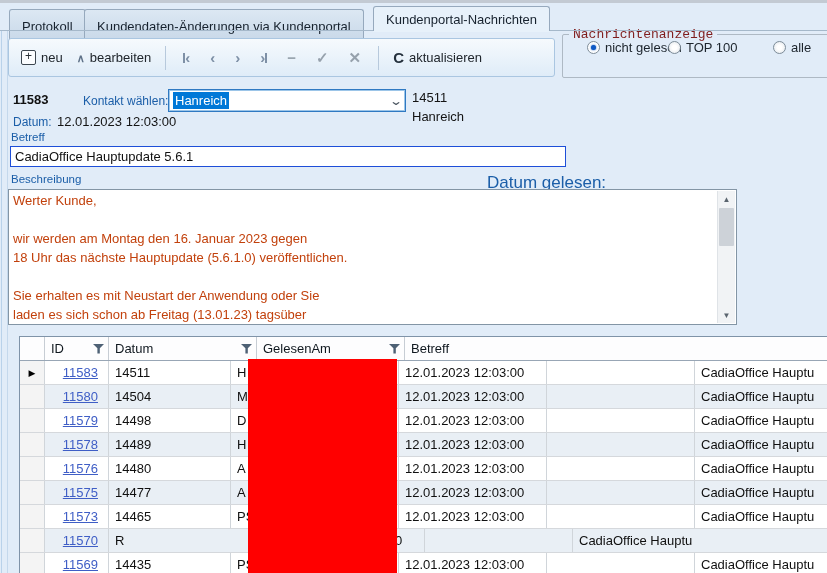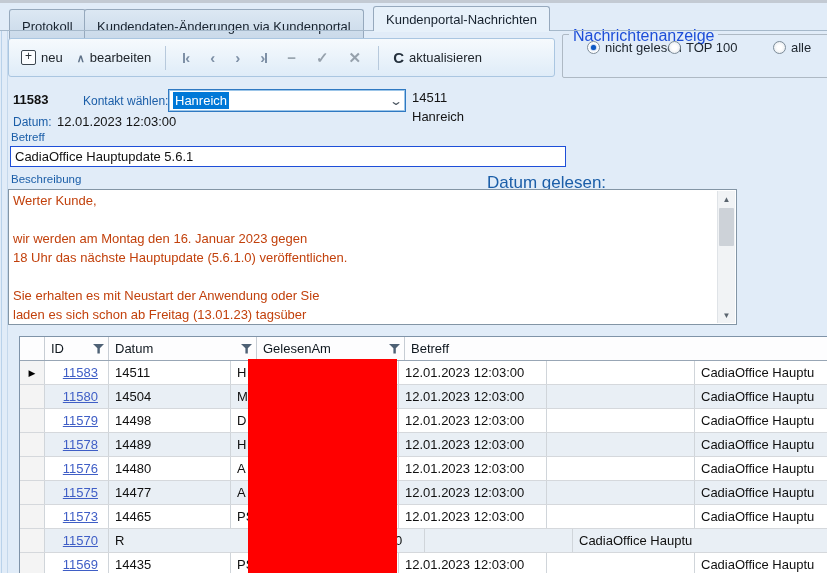--- a/index.html
+++ b/index.html
@@ -55,21 +55,21 @@
   .nav-ic.gray{color:#96a1ac;}
   .icon-refresh{font-size:15px;color:#24303c;font-weight:bold;}
 
   
   .filtergroup{
     left:562px;top:34px;width:270px;height:44px;box-sizing:border-box;
     border:1px solid #aeb9c4;border-radius:2px;padding:4px 8px 0 8px;
   }
   .filtergroup .legend{
     position:absolute;top:-8px;left:6px;background:#e1ecf8;padding:0 4px;
-    font-size:16px;color:#1d4ed8;
+    font-size:13px;color:#7f1d1d;font-family:Liberation Mono, monospace;
   }
   .radio-row{display:flex;align-items:center;margin-top:8px;}
   .radio-opt{display:flex;align-items:center;gap:5px;font-size:13px;color:#1c242c;position:absolute;}
   .radio-circ{
     width:13px;height:13px;border-radius:50%;
     border:1px solid #7d8c99;background:radial-gradient(#ffffff 30%,#dde3e9);
     box-sizing:border-box;position:relative;
   }
   .radio-circ.checked{background:#fff;border-color:#4a6covetous;}
   .radio-circ.checked::after{

